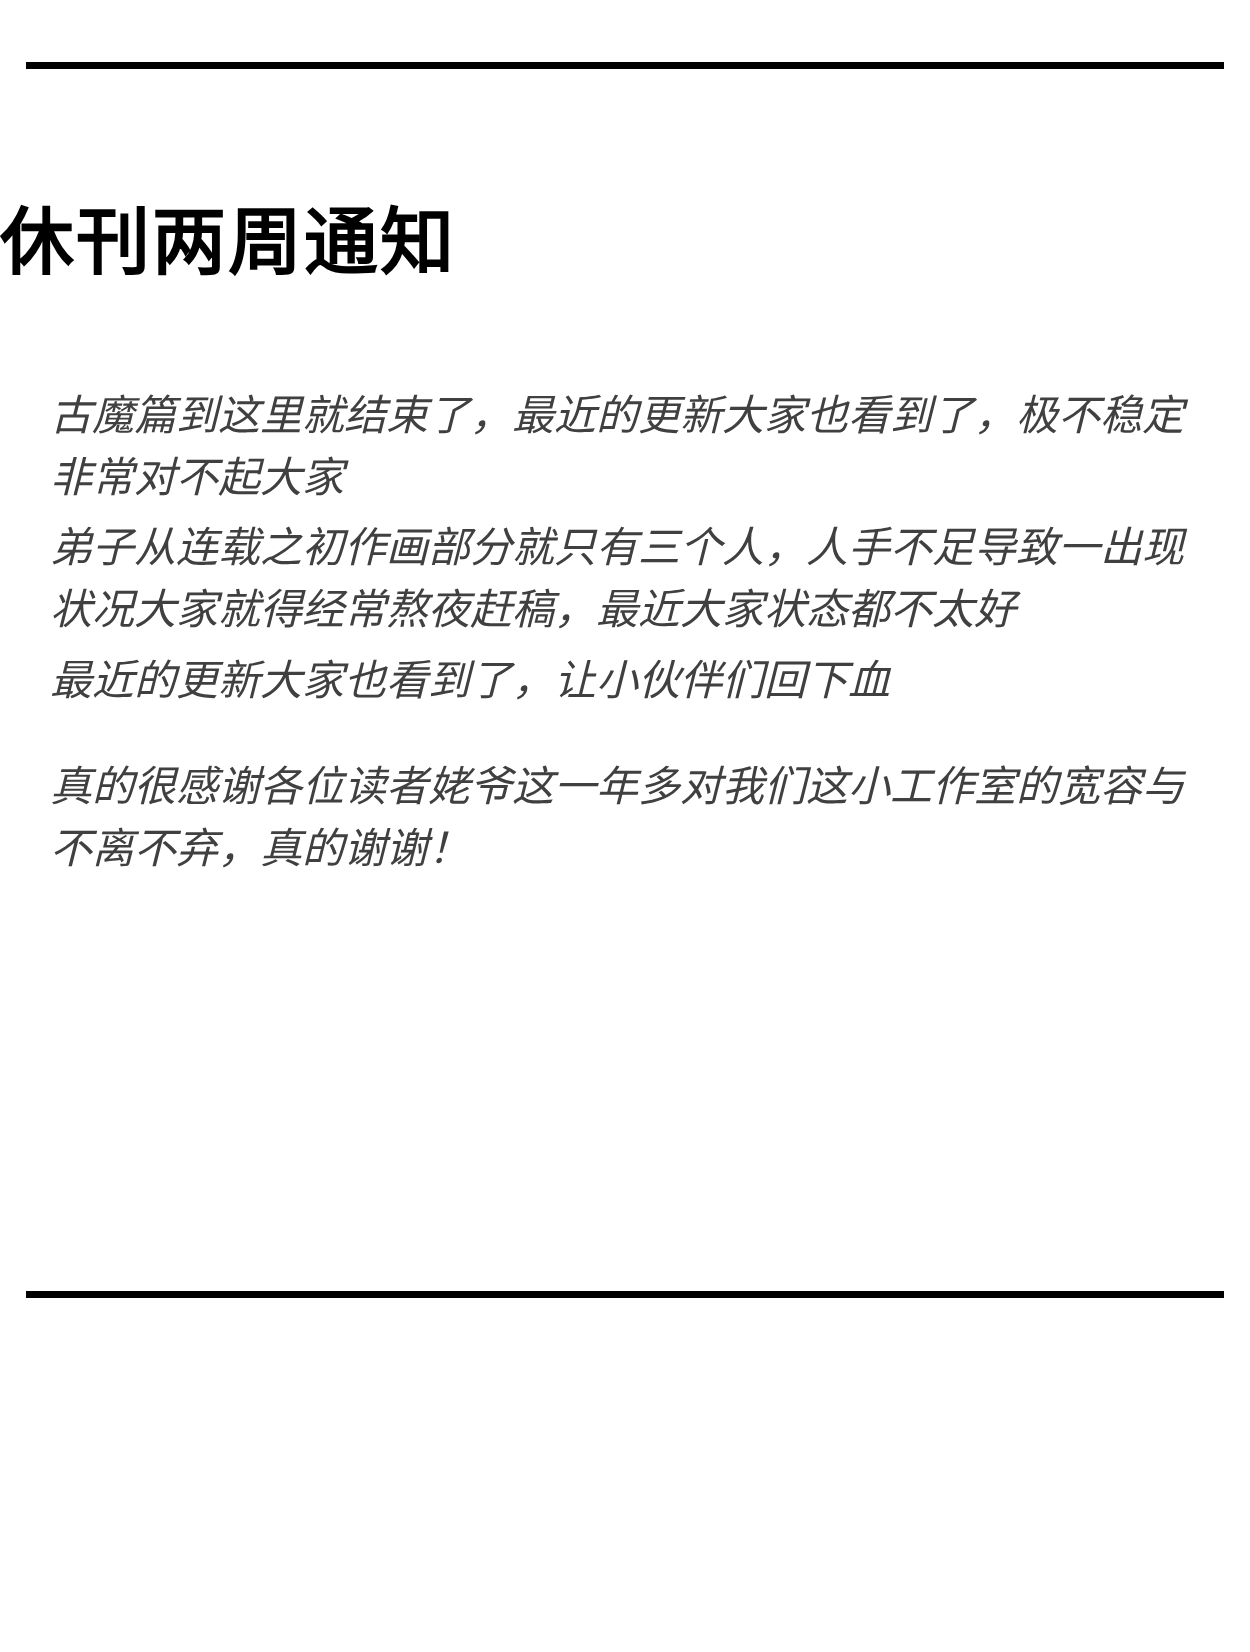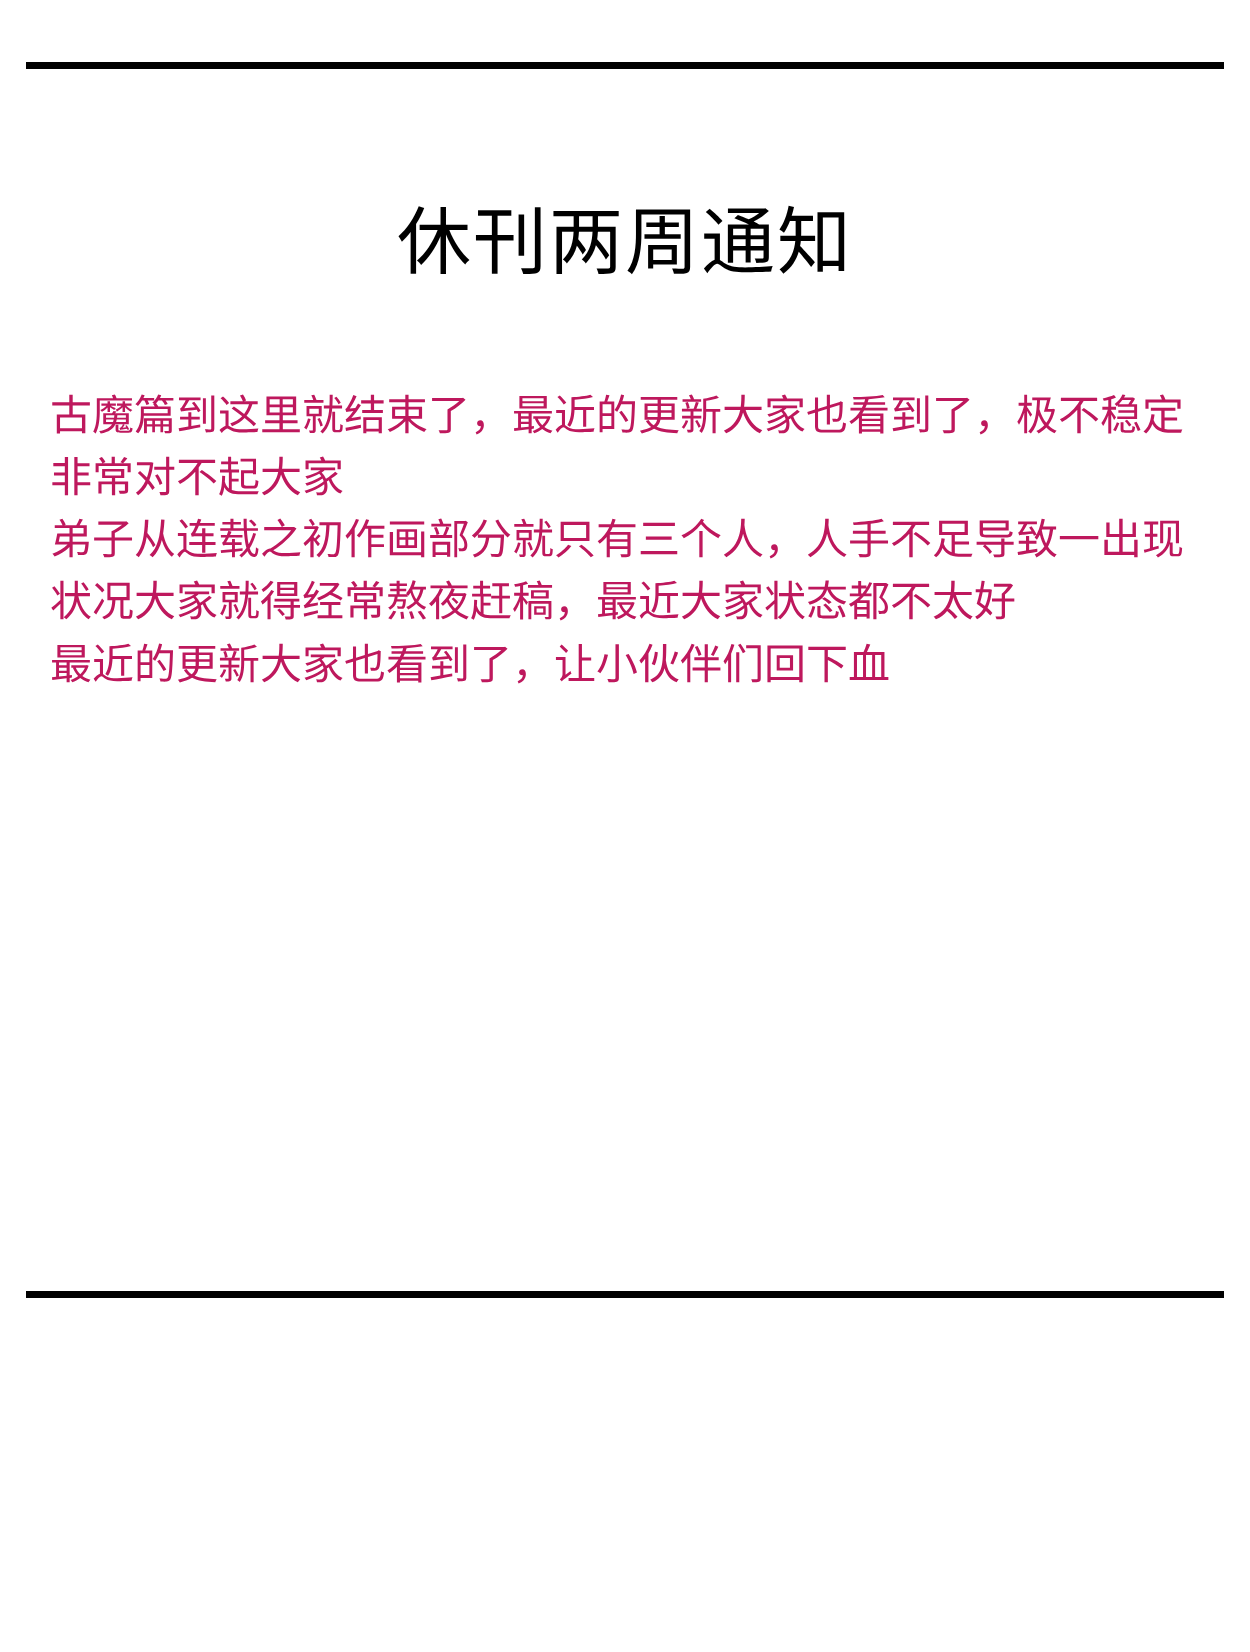--- a/index.html
+++ b/index.html
@@ -29,59 +29,61 @@
     background: #000000;
   }
   .rule-top { top: 62px; }
   .rule-bottom { top: 1291px; }
 
   .notice-title {
     position: absolute;
     top: 152px;
     left: 0;
     width: 1250px;
-    text-align: center;
+    text-align: left;
     font-size: 74px;
-    font-weight: 400;
+    font-weight: 700;
     letter-spacing: 2px;
     line-height: 1.1;
     color: #000000;
   }
 
   .body-block {
     position: absolute;
     left: 50px;
     top: 385px;
     width: 1160px;
     font-size: 42px;
     line-height: 1.48;
-    color: #be185d;
+    color: #404040;
     font-weight: 400;
+    font-style: italic;
   }
   .para {
     margin: 0;
   }
   .para + .para {
-    margin-top: 0;
+    margin-top: 8px;
   }
   .spacer {
     height: 44px;
   }
 </style>
 </head>
 <body>
 
 <div class="page">
 
   <div class="rule rule-top"></div>
 
   <h1 class="notice-title">休刊两周通知</h1>
 
   <div class="body-block">
     <p class="para">古魔篇到这里就结束了，最近的更新大家也看到了，极不稳定非常对不起大家</p>
     <p class="para">弟子从连载之初作画部分就只有三个人，人手不足导致一出现状况大家就得经常熬夜赶稿，最近大家状态都不太好</p>
     <p class="para">最近的更新大家也看到了，让小伙伴们回下血</p>
     <div class="spacer"></div>
+    <p class="para">真的很感谢各位读者姥爷这一年多对我们这小工作室的宽容与不离不弃，真的谢谢！</p>
   </div>
 
   <div class="rule rule-bottom"></div>
 
 </div>
 
 </body></html>

